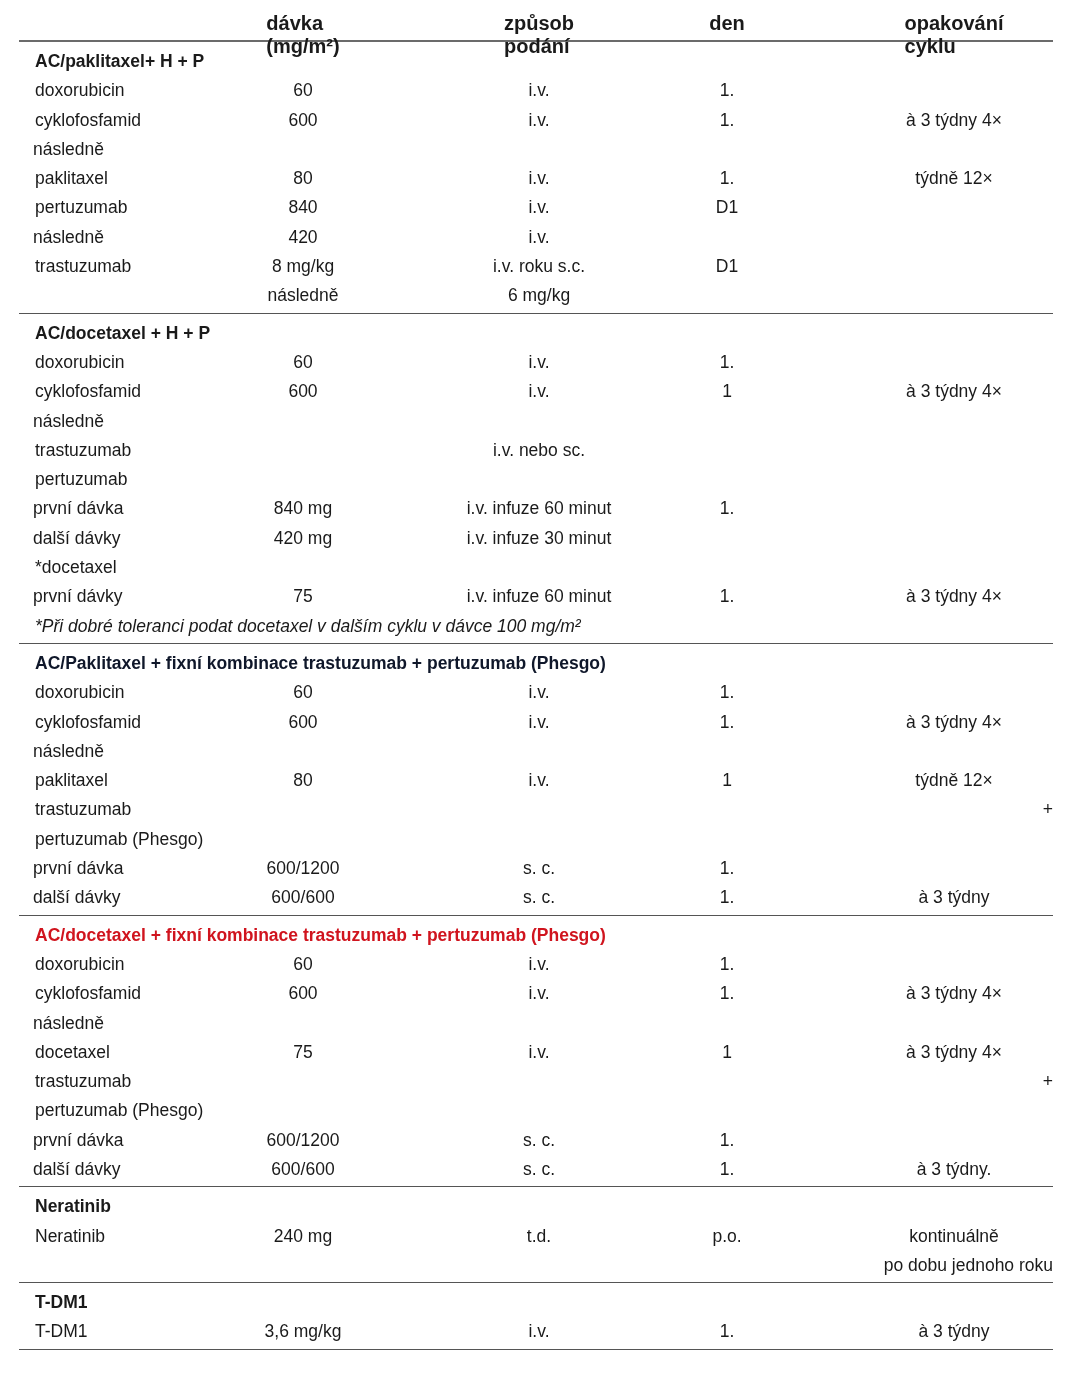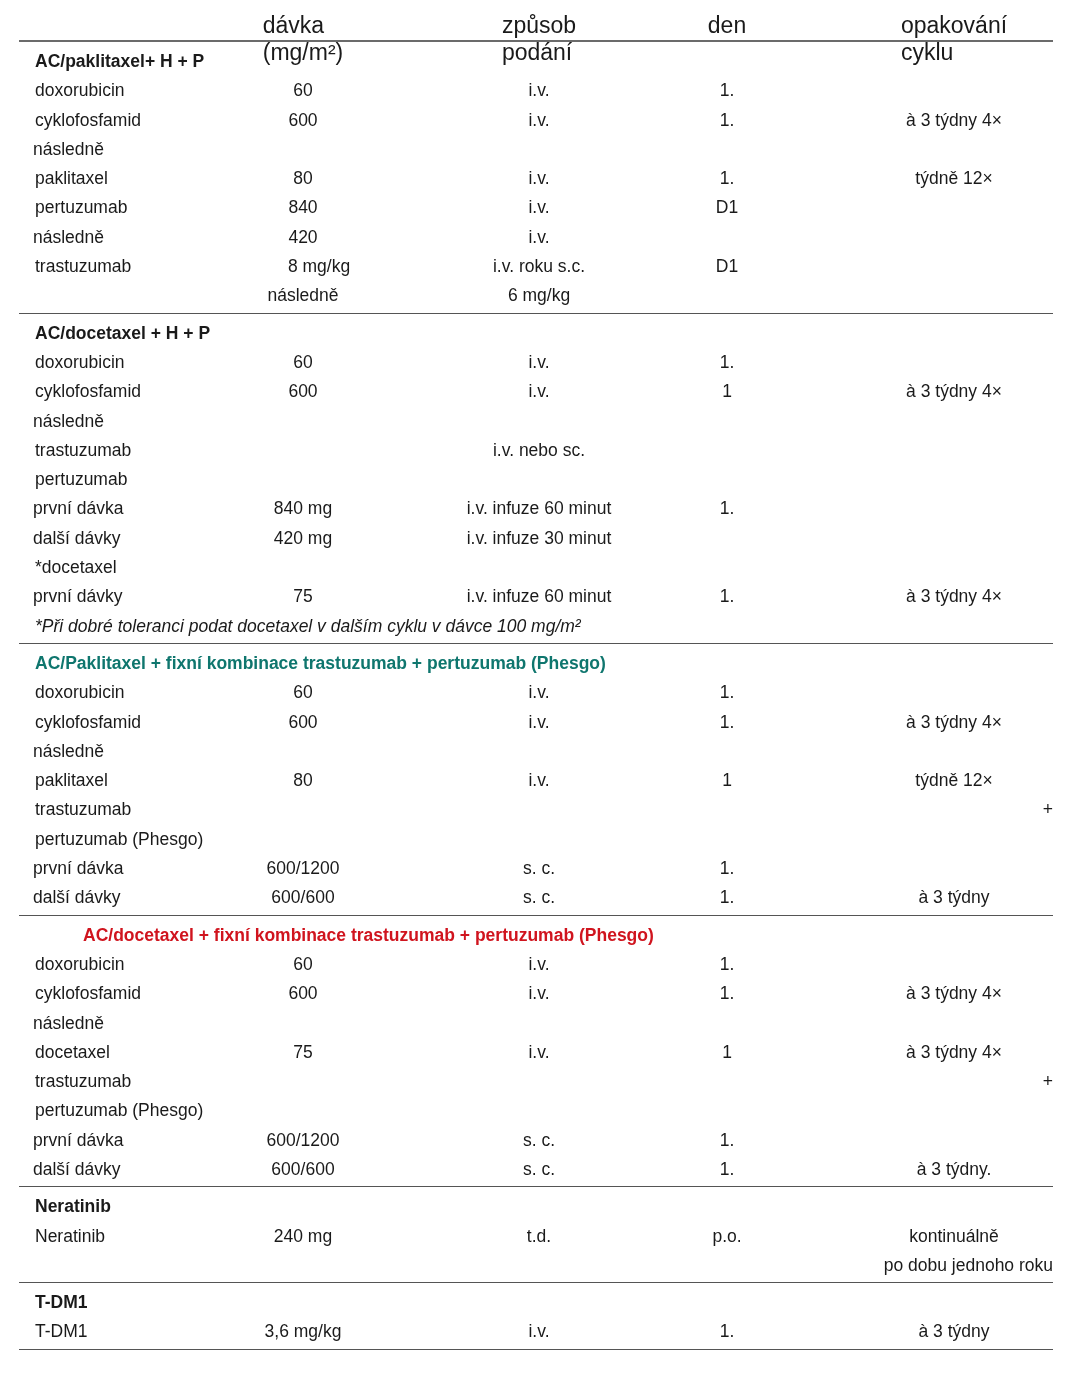--- a/index.html
+++ b/index.html
@@ -1,20 +1,20 @@
 <!DOCTYPE html>
 <html><head>
 <meta charset="utf-8">
 <style>
   html, body { margin: 0; padding: 0; background: #ffffff; }
   body { width: 1072px; height: 1394px; position: relative; overflow: hidden;
          font-family: "Liberation Sans", "DejaVu Sans", sans-serif; color: #1a1a1a; }
   .page { position: absolute; left: 19px; top: 0; width: 1034px; }
   .hdr { position: relative; height: 40px; border-bottom: 2px solid #6b6b6b; }
-  .hdr span { position: absolute; top: 12px; font-weight: normal; font-size: 23px; }
+  .hdr span { position: absolute; top: 12px; font-weight: bold; font-size: 20px; }
   .row { position: relative; height: 29.3px; font-size: 17.5px; }
   .row span { position: absolute; top: 4px; white-space: nowrap; }
   .c0 { left: 16px; }
   .c0.ind { left: 14px; }
   .c1 { left: 284px; width: 0; }
   .c2 { left: 520px; width: 0; }
   .c3 { left: 708px; width: 0; }
   .c4 { left: 935px; width: 0; }
   .ctr { display: inline-block; transform: translateX(-50%); }
   .c5 { right: 0; }
@@ -82,21 +82,21 @@
         <div class="row">
           <span class="c0 ind">následně</span>
           <span class="c1"><span class="ctr" style="position: static;">420</span></span>
           <span class="c2"><span class="ctr" style="position: static;">i.v.</span></span>
           <span class="c3"><span class="ctr" style="position: static;"></span></span>
           <span class="c4"><span class="ctr" style="position: static;"></span></span>
           <span class="c5"></span>
         </div>
         <div class="row">
           <span class="c0">trastuzumab</span>
-          <span class="c1"><span class="ctr" style="position: static; margin-left: 16px;">8 mg/kg</span></span>
+          <span class="c1"><span class="ctr" style="position: static;">8 mg/kg</span></span>
           <span class="c2"><span class="ctr" style="position: static;">i.v. roku s.c.</span></span>
           <span class="c3"><span class="ctr" style="position: static;">D1</span></span>
           <span class="c4"><span class="ctr" style="position: static;"></span></span>
           <span class="c5"></span>
         </div>
         <div class="row">
           <span class="c0"></span>
           <span class="c1"><span class="ctr" style="position: static;">následně</span></span>
           <span class="c2"><span class="ctr" style="position: static; text-align: right;">6 mg/kg</span></span>
           <span class="c3"><span class="ctr" style="position: static;"></span></span>
@@ -181,21 +181,21 @@
           <span class="c4"><span class="ctr" style="position: static;">à 3 týdny 4×</span></span>
           <span class="c5"></span>
         </div>
         <div class="row">
           <span class="c0 note">*Při dobré toleranci podat docetaxel v dalším cyklu v dávce 100 mg/m²</span>
         </div>
         <div class="divider"></div>
       </div>
       <div class="section">
         <div class="row">
-          <span class="c0 sec-title red" style="color: #0f766e;">AC/Paklitaxel + fixní kombinace trastuzumab + pertuzumab (Phesgo)</span>
+          <span class="c0 sec-title red" style="color: #0f172a;">AC/Paklitaxel + fixní kombinace trastuzumab + pertuzumab (Phesgo)</span>
         </div>
         <div class="row">
           <span class="c0">doxorubicin</span>
           <span class="c1"><span class="ctr" style="position: static;">60</span></span>
           <span class="c2"><span class="ctr" style="position: static;">i.v.</span></span>
           <span class="c3"><span class="ctr" style="position: static;">1.</span></span>
           <span class="c4"><span class="ctr" style="position: static;"></span></span>
           <span class="c5"></span>
         </div>
         <div class="row">
@@ -251,21 +251,21 @@
           <span class="c1"><span class="ctr" style="position: static;">600/600</span></span>
           <span class="c2"><span class="ctr" style="position: static;">s. c.</span></span>
           <span class="c3"><span class="ctr" style="position: static;">1.</span></span>
           <span class="c4"><span class="ctr" style="position: static;">à 3 týdny</span></span>
           <span class="c5"></span>
         </div>
         <div class="divider"></div>
       </div>
       <div class="section">
         <div class="row">
-          <span class="c0 sec-title red" style="color: rgb(208, 20, 30); margin-left: 48px;">AC/docetaxel + fixní kombinace trastuzumab + pertuzumab (Phesgo)</span>
+          <span class="c0 sec-title red" style="color: rgb(208, 20, 30);">AC/docetaxel + fixní kombinace trastuzumab + pertuzumab (Phesgo)</span>
         </div>
         <div class="row">
           <span class="c0">doxorubicin</span>
           <span class="c1"><span class="ctr" style="position: static;">60</span></span>
           <span class="c2"><span class="ctr" style="position: static;">i.v.</span></span>
           <span class="c3"><span class="ctr" style="position: static;">1.</span></span>
           <span class="c4"><span class="ctr" style="position: static;"></span></span>
           <span class="c5"></span>
         </div>
         <div class="row">

